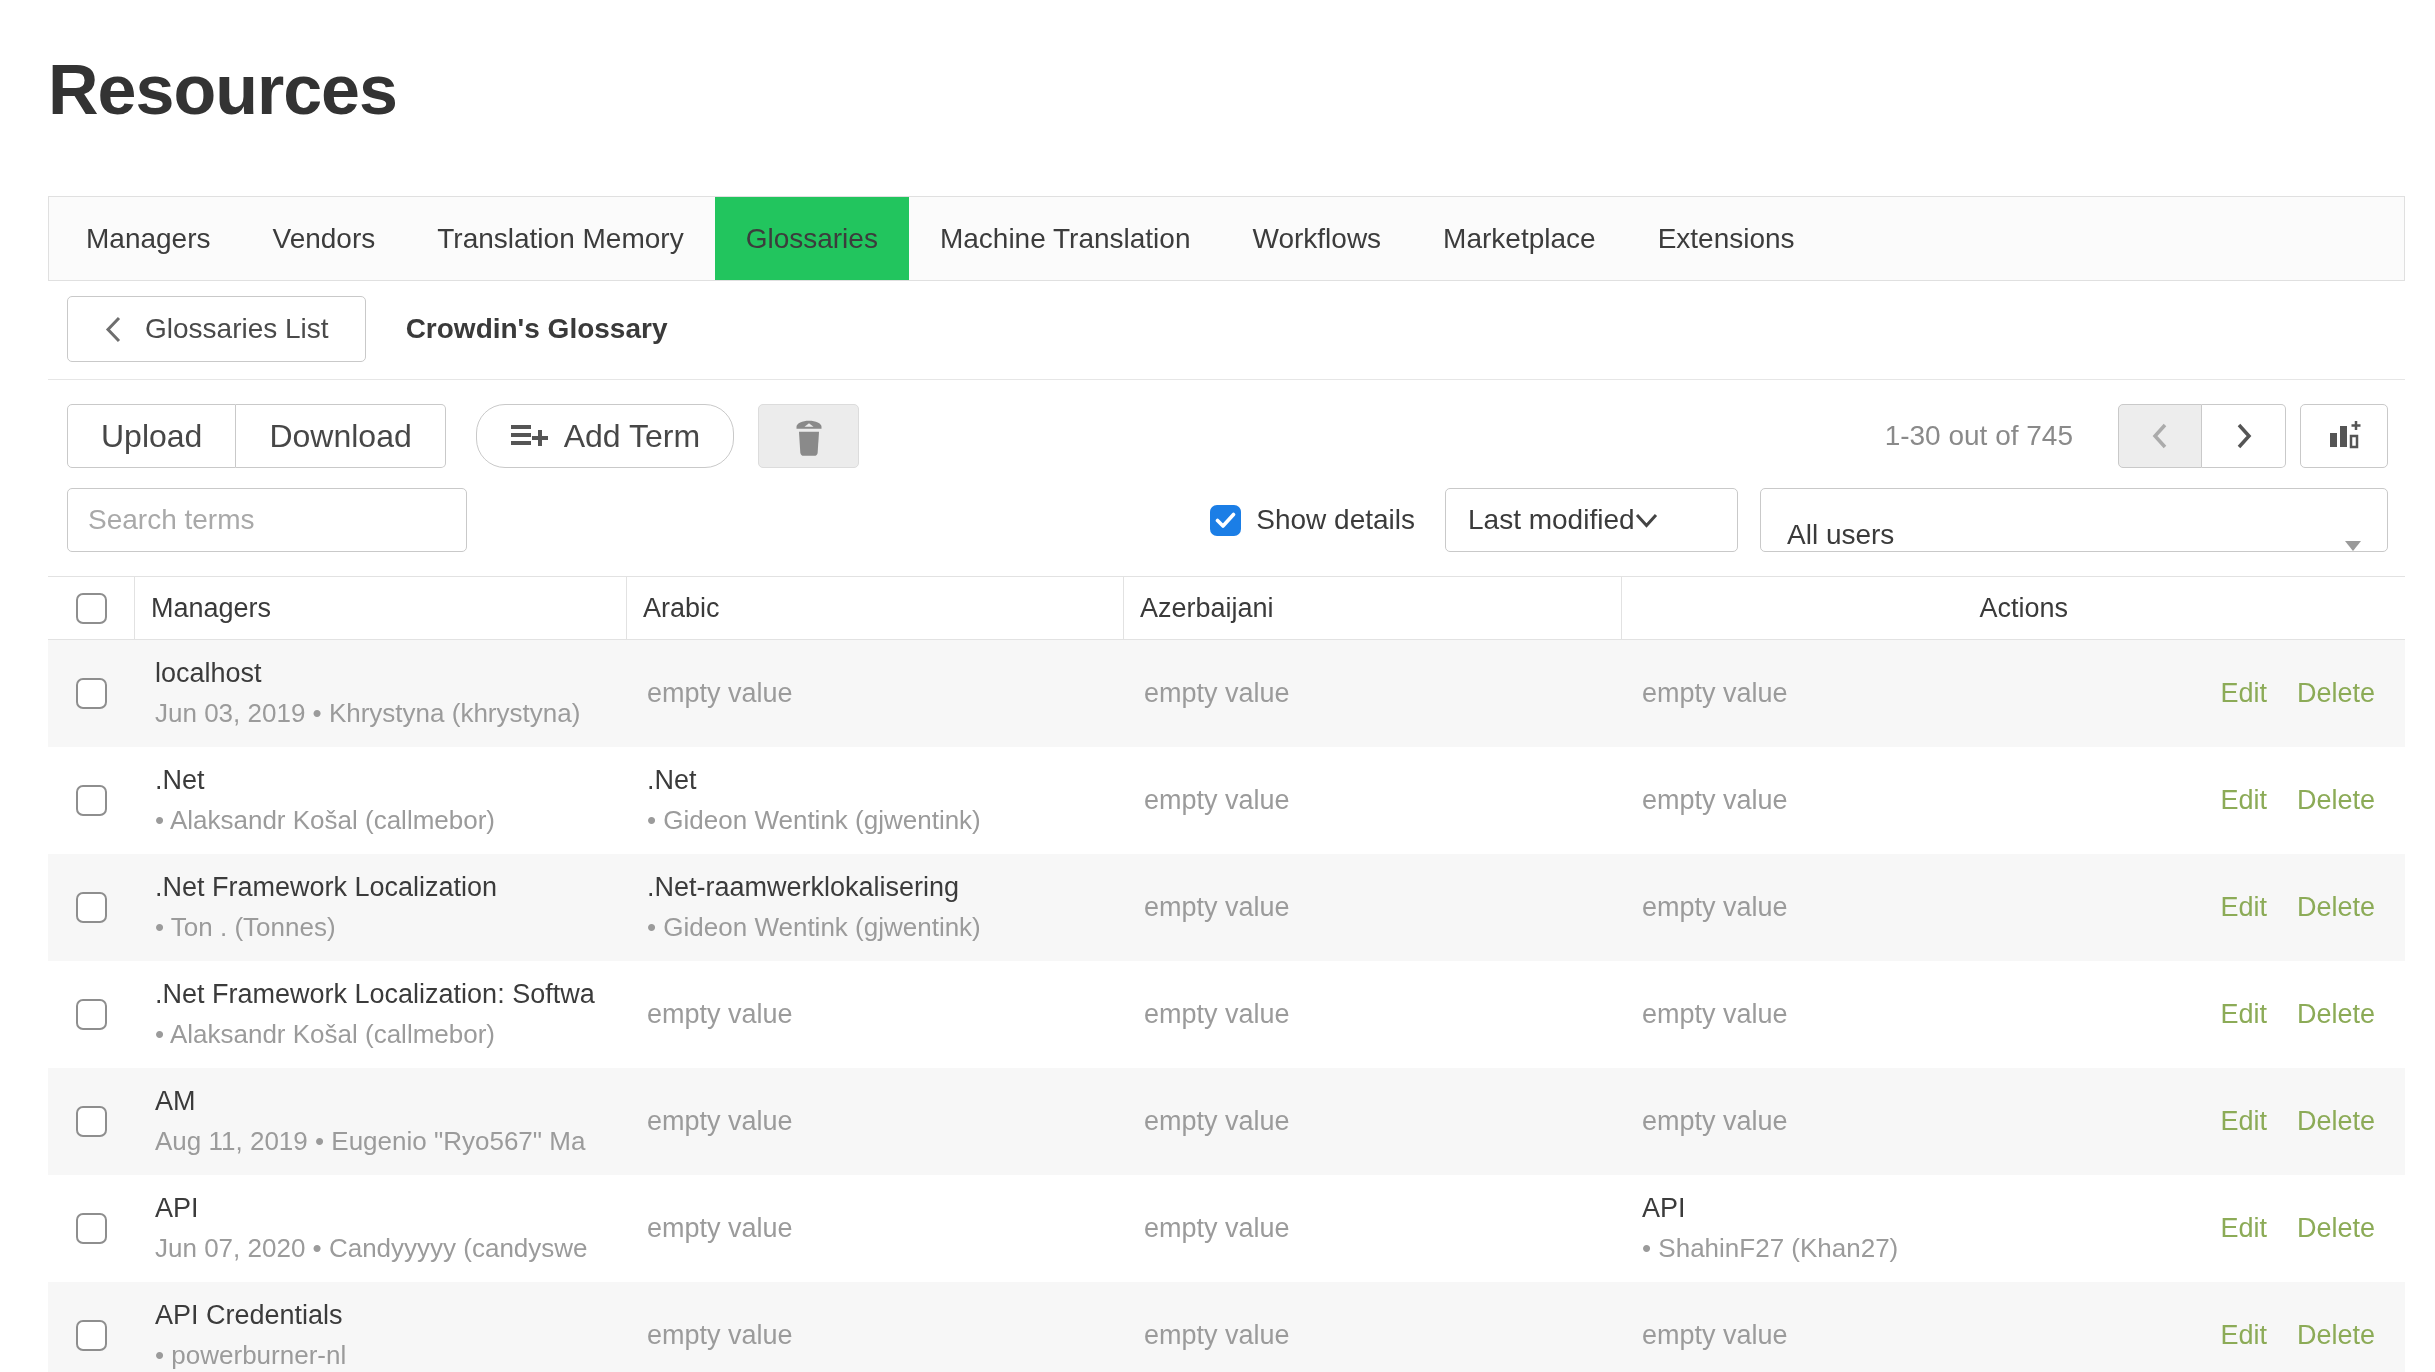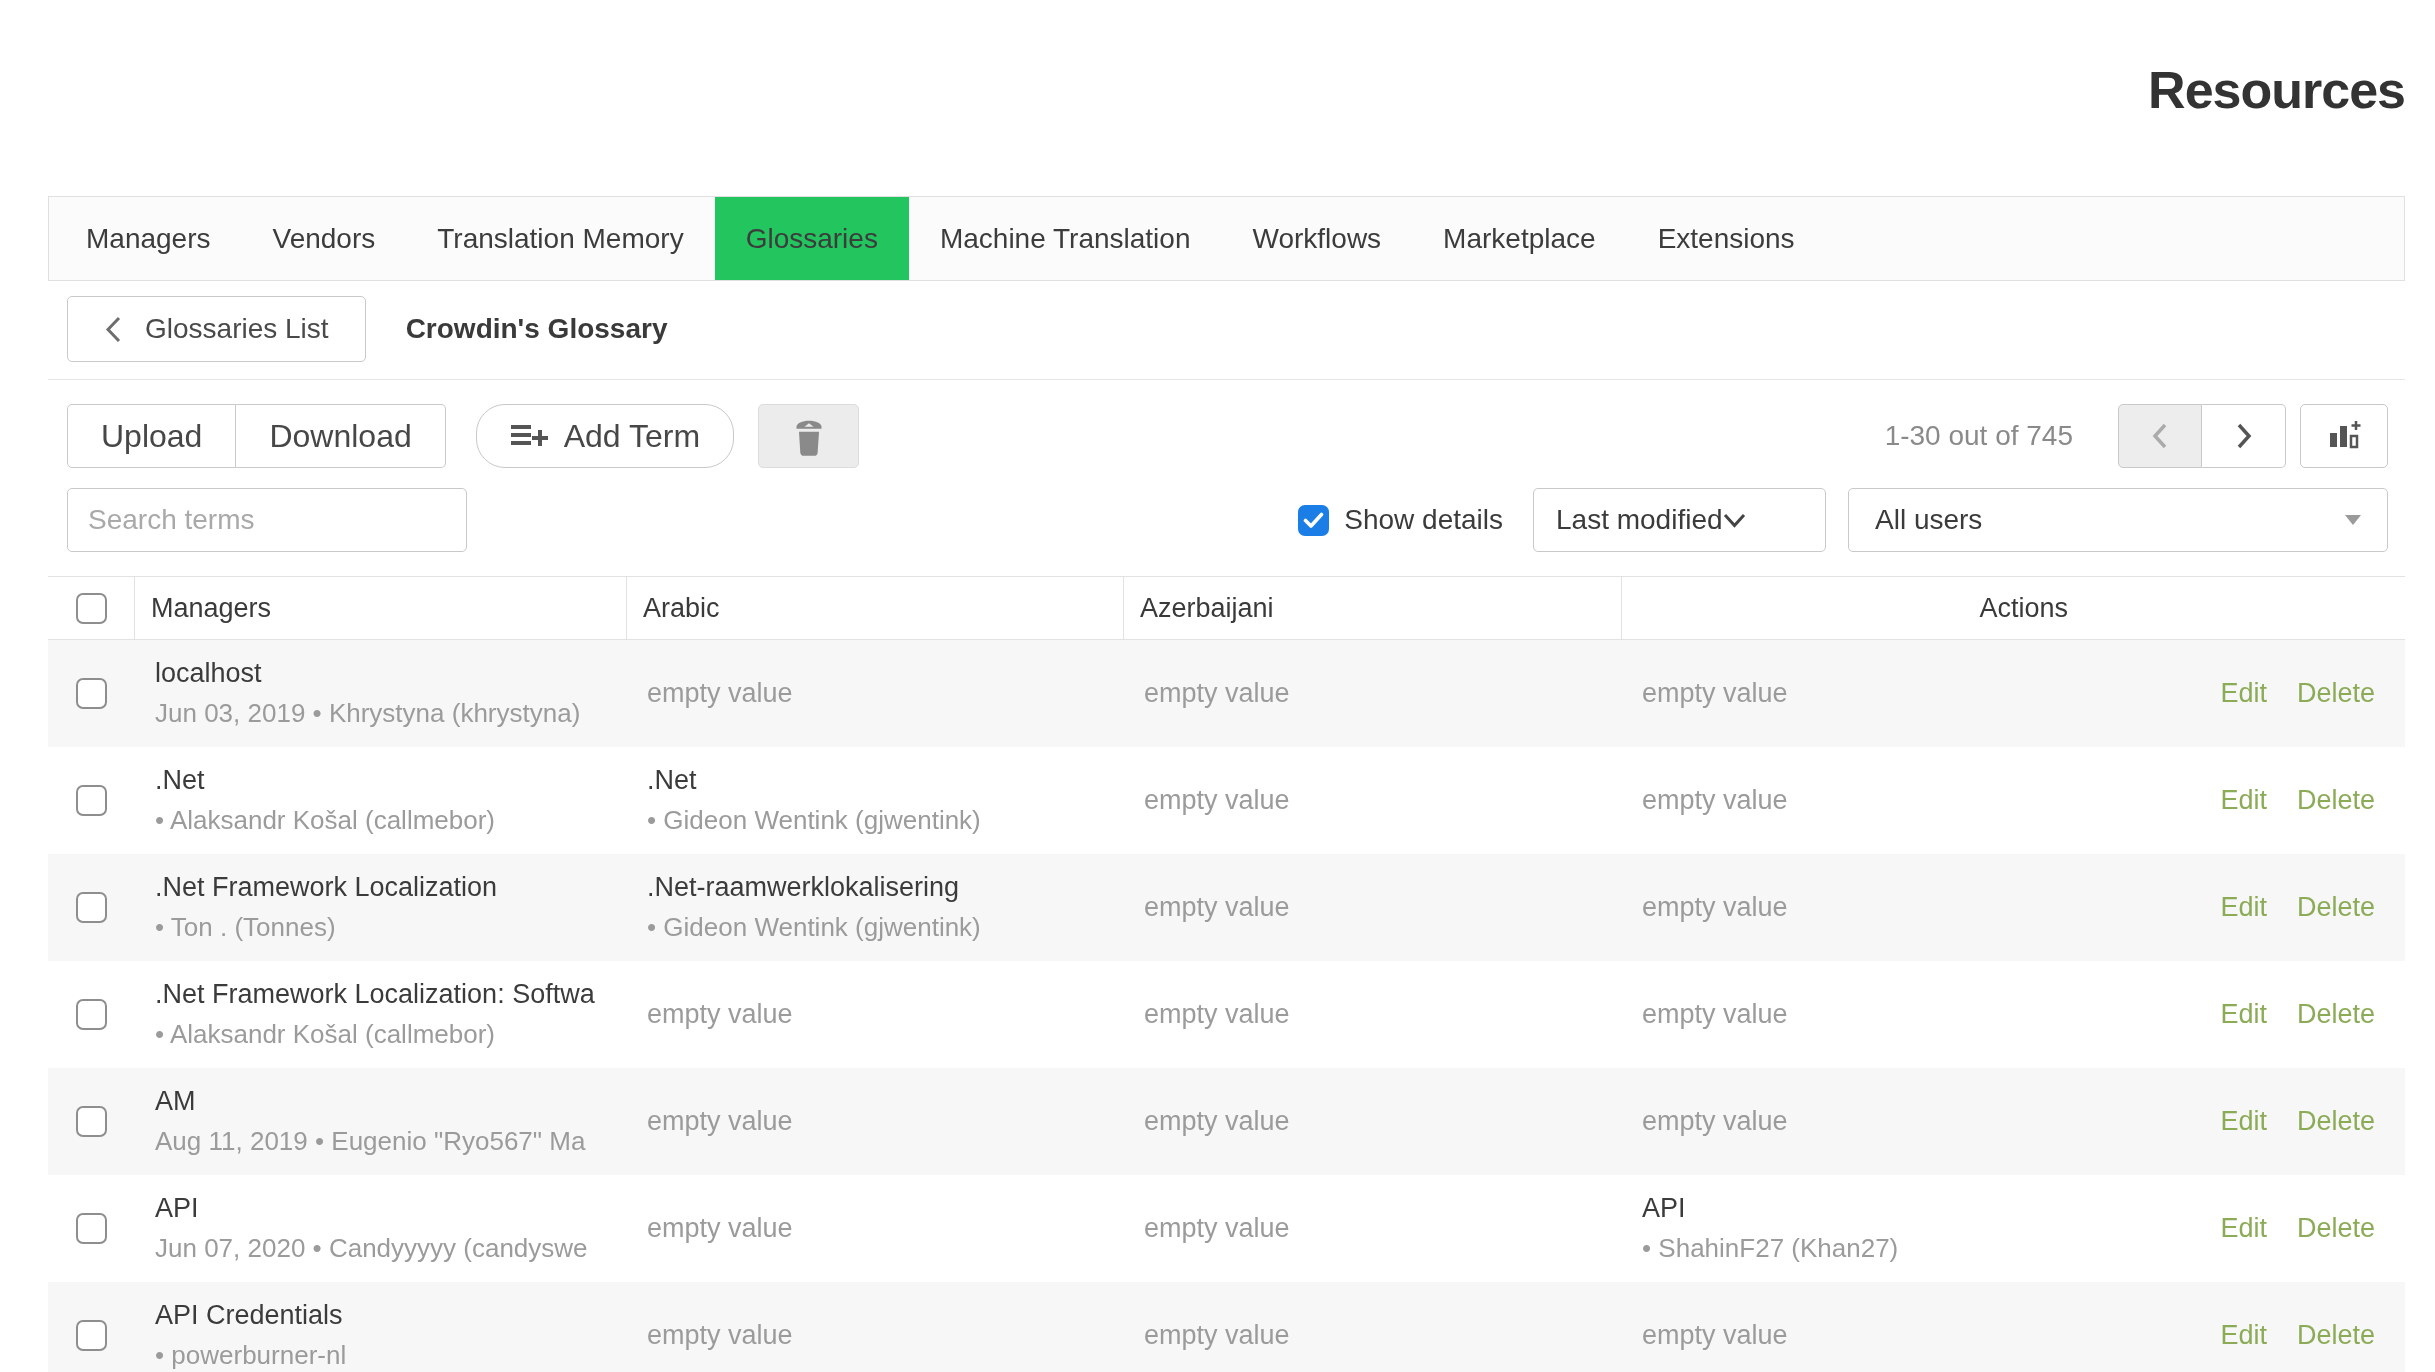--- a/index.html
+++ b/index.html
@@ -1,21 +1,21 @@
 <!DOCTYPE html>
 <html><head>
 <meta charset="utf-8">
 <style>
   * { box-sizing: border-box; }
   html,body { margin:0; padding:0; background:#fff; width:2435px; height:1372px; overflow:hidden;
     font-family:"Liberation Sans", sans-serif; }
   .container { margin:0 30px 0 48px; width:2357px; }
 
   
-  .page-title { margin:48px 0 0 0; font-size:52px; line-height:84px; font-weight:700; color:#333; letter-spacing:-1px;text-align:right; }
+  .page-title { margin:48px 0 0 0; font-size:70px; line-height:84px; font-weight:700; color:#333; letter-spacing:-1px; }
 
   
   .tabbar { margin-top:64px; height:85px; background:#fbfbfb; border:1px solid #e0e0e0;
     display:flex; align-items:stretch; padding-left:6px; }
   .tab { display:flex; align-items:center; padding:0 31px; font-size:28px; color:#3c3c3c; cursor:pointer; }
   .tab.active { background:#22c55e; }
 
   
   .crumb-row { margin:15px 0 0 19px; height:66px; display:flex; align-items:center; }
   .back-btn { height:66px; display:inline-flex; align-items:center; gap:22px; padding:0 36px;
@@ -46,21 +46,21 @@
     font-size:28px; color:#3b3b3b; font-family:"Liberation Sans", sans-serif; }
   .search-input::placeholder { color:#a9a9a9; }
   .filter-right { margin-left:auto; display:flex; align-items:center; }
   .chk-wrap { display:flex; align-items:center; gap:15px; }
   .chk-on { width:31px; height:31px; background:#1b7ee6; border-radius:7px; display:flex; align-items:center; justify-content:center; cursor:pointer; }
   .chk-label { font-size:28px; color:#3b3b3b; }
   .select-box { height:64px; border:1px solid #c9c9c9; border-radius:5px; background:#fff;
     display:flex; align-items:center; cursor:pointer; }
   .sort-select { margin-left:30px; width:293px; padding:0 22px; justify-content:flex-start; }
   .sort-select .sel-text { font-size:28px; color:#3b3b3b; }
-  .users-select { margin-left:22px; width:540px; padding:0 26px; justify-content:space-between; }
+  .users-select { margin-left:22px; width:628px; padding:0 26px; justify-content:space-between;align-items:flex-end; }
   .users-select .sel-text { font-size:28px; color:#3b3b3b; }
   .tri-down { width:0; height:0; border-left:8px solid transparent; border-right:8px solid transparent; border-top:10px solid #9a9a9a; }
 
   
   .grid-row { display:grid; grid-template-columns:87px 492px 497px 498px 496px 287px; }
   .thead { margin-top:24px; height:64px; border-top:1px solid #e2e2e2; border-bottom:1px solid #e2e2e2; }
   .th { display:flex; align-items:center; padding-left:16px; font-size:27px; color:#3a3a3a; border-right:1px solid #e2e2e2; }
   .th:last-child { border-right:none; justify-content:flex-end; padding-right:50px; }
   .col-check { display:flex; align-items:center; justify-content:center; padding:0; border-right:1px solid #e2e2e2; }
   .thead .col-check { border-right:1px solid #e2e2e2; }

